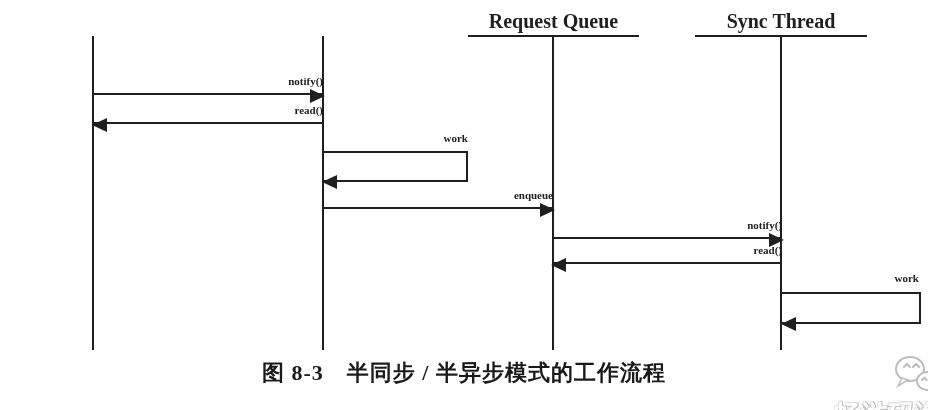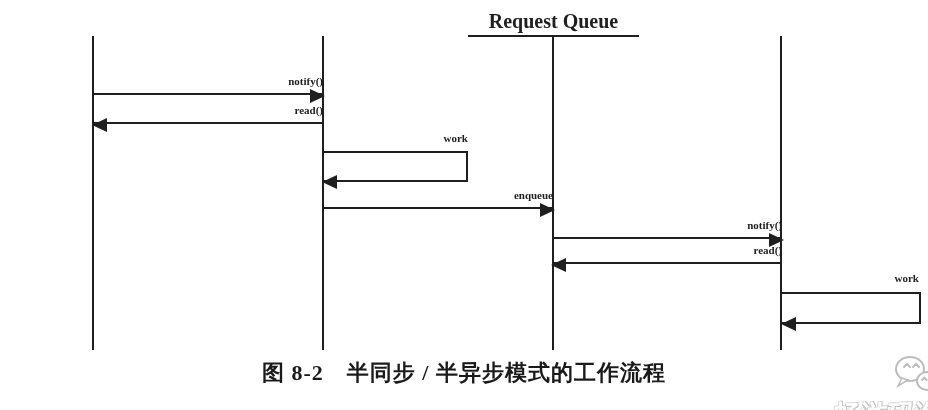--- a/index.html
+++ b/index.html
@@ -75,20 +75,23 @@
   }
 </style>
 </head>
 <body>
 
 <div class="stage">
 
   <div class="header" style="left:468px;width:171px;">
     <div class="header-label">Request Queue</div>
   </div>
+  <div class="header" style="left:695px;width:172px;">
+    <div class="header-label">Sync Thread</div>
+  </div>
 
   <div class="lifeline" style="left:92px;"></div>
   <div class="lifeline" style="left:322px;"></div>
   <div class="lifeline" style="left:552px;"></div>
   <div class="lifeline" style="left:780px;"></div>
 
   <div class="msg-label" style="left:94px;width:229px;top:71px;">notify()</div>
   <div class="msg-line" style="left:94px;width:229px;top:93px;">
     <span class="head-r"></span>
   </div>
@@ -116,21 +119,21 @@
   <div class="msg-label" style="left:553px;width:229px;top:240px;">read()</div>
   <div class="msg-line" style="left:553px;width:229px;top:262px;">
     <span class="head-l"></span>
   </div>
 
   <div class="msg-label" style="left:782px;width:137px;top:268px;">work</div>
   <div class="selfbox" style="left:782px;top:292px;width:137px;height:28px;">
     <span class="head-l"></span>
   </div>
 
-  <div class="caption">图 8-2　半同步 / 半异步模式的工作流程</div>
+  <div class="caption">图 8-3　半同步 / 半异步模式的工作流程</div>
 
   <div class="watermark">
     <svg class="wm-logo" width="52" height="52" viewBox="0 0 52 52">
       <g fill="#ffffff" stroke="#bdbdbd" stroke-width="2">
         <ellipse cx="20" cy="21" rx="14" ry="12"></ellipse>
         <path d="M12 30 L8 38 L18 32 Z" stroke-width="1.5"></path>
         <ellipse cx="37" cy="33" rx="10" ry="9"></ellipse>
         <path d="M42 40 L46 46 L38 42 Z" stroke-width="1.5"></path>
       </g>
       <g fill="none" stroke="#bdbdbd" stroke-width="2" stroke-linecap="round">

